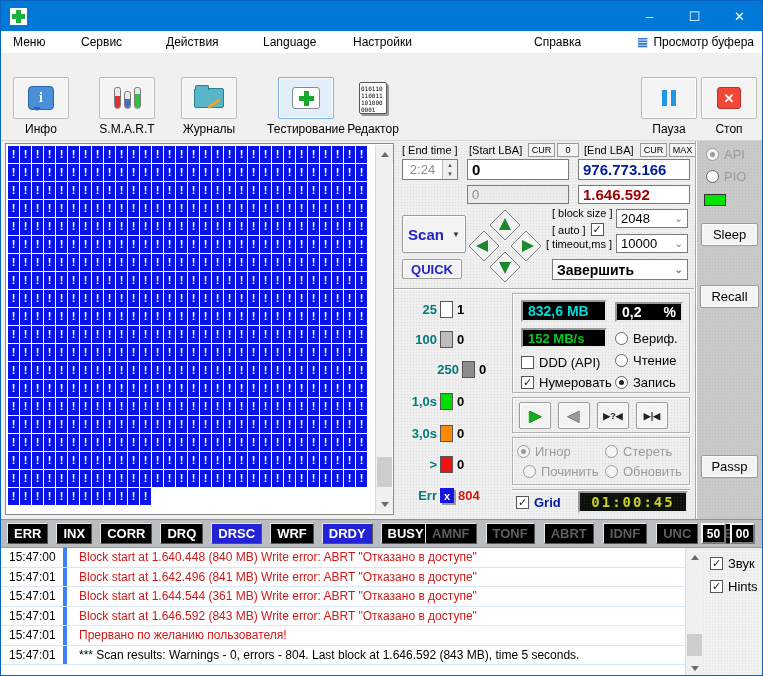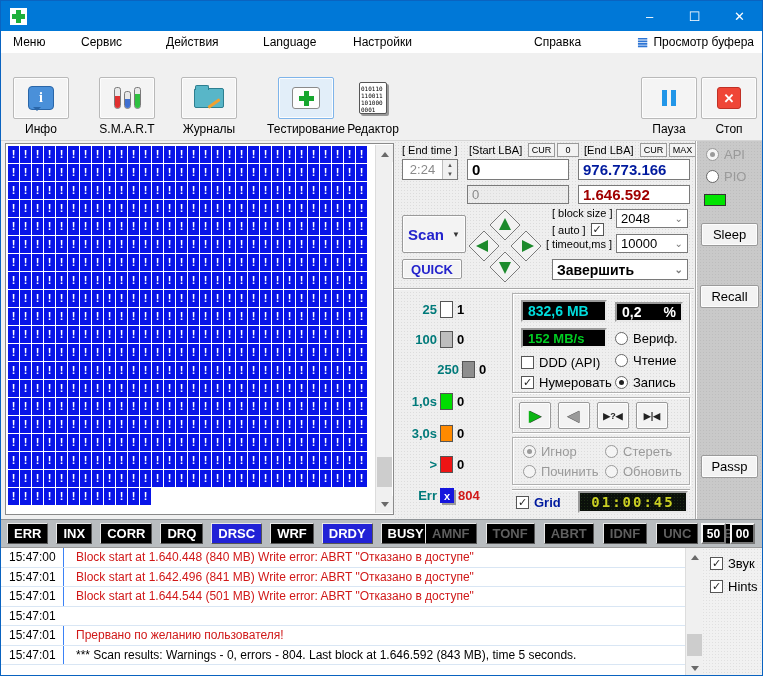--- a/index.html
+++ b/index.html
@@ -150,21 +150,21 @@
   .badges-right { position:absolute; left:424px; top:3px; display:flex; gap:9px; }
   .reg { position:absolute; top:3px; width:25px; height:21px; background:#000; color:#fff;
     font-weight:bold; font-size:12px; display:flex; align-items:center; justify-content:center;
     border:2px solid; border-color:#f5f5f5 #777 #777 #f5f5f5; }
   
   .logarea { position:absolute; left:0; top:546px; width:100%; height:129px; background:#fff;
     border-top:1px solid #999; }
   .log-list { position:absolute; left:0; top:0; width:684px; }
   .log-row { display:flex; height:19.5px; align-items:center; border-bottom:1px solid #d9e6f4; }
   .log-time { width:62px; flex:none; text-align:left; padding-left:8px; font-size:12px; color:#000; }
-  .log-msg { flex:1; font-size:12px; color:#000; padding-left:12px; border-left:1px solid #3b82f6;
+  .log-msg { flex:1; font-size:12px; color:#000; padding-left:12px; border-left:4px solid #3b82f6;
     height:100%; display:flex; align-items:center; white-space:nowrap; overflow:hidden;text-align:center; }
   .log-row.err .log-msg { color:#d01818; }
   .log-scroll { position:absolute; left:684px; top:0; width:17px; height:129px; background:#f0f0f0; border-left:1px solid #ddd; }
   .log-opts { position:absolute; left:701px; top:0; width:62px; height:129px; background:#f1f1f1;
     background-image:radial-gradient(#e0e0e0 18%, transparent 20%); background-size:3px 3px; }
   
   .diamond { position:absolute; }
 </style>
 </head>
 <body>
@@ -998,21 +998,21 @@
         </div>
         <div class="pb-btn btn3d" style="left:84px;">
           <span style="color:#222; font-size:9px; font-weight:bold;">▶?◀</span>
         </div>
         <div class="pb-btn btn3d" style="left:123px;">
           <span style="color:#222; font-size:9px; font-weight:bold;">▶|◀</span>
         </div>
       </div>
 
       <div class="group" style="left:118px; top:296px; width:178px; height:48px;">
-        <div class="ctl-row disabled-txt" style="left:10px; top:6px;">
+        <div class="ctl-row disabled-txt" style="left:4px; top:6px;">
           <span class="rdo dis sel"></span>
           <span>Игнор</span>
         </div>
         <div class="ctl-row disabled-txt" style="left:92px; top:6px;">
           <span class="rdo dis"></span>
           <span>Стереть</span>
         </div>
         <div class="ctl-row disabled-txt" style="left:10px; top:26px;">
           <span class="rdo dis"></span>
           <span>Починить</span>
@@ -1076,24 +1076,25 @@
         <div class="log-row err">
           <div class="log-time">15:47:00</div>
           <div class="log-msg">Block start at 1.640.448 (840 MB) Write error: ABRT "Отказано в доступе"</div>
         </div>
         <div class="log-row err">
           <div class="log-time">15:47:01</div>
           <div class="log-msg">Block start at 1.642.496 (841 MB) Write error: ABRT "Отказано в доступе"</div>
         </div>
         <div class="log-row err">
           <div class="log-time">15:47:01</div>
-          <div class="log-msg">Block start at 1.644.544 (501 MB) Write error: ABRT "Отказано в доступе"</div>
+          <div class="log-msg">Block start at 1.644.544 (361 MB) Write error: ABRT "Отказано в доступе"</div>
         </div>
         <div class="log-row err">
           <div class="log-time">15:47:01</div>
+          <div class="log-msg">Block start at 1.646.592 (843 MB) Write error: ABRT "Отказано в доступе"</div>
         </div>
         <div class="log-row err">
           <div class="log-time">15:47:01</div>
           <div class="log-msg">Прервано по желанию пользователя!</div>
         </div>
         <div class="log-row">
           <div class="log-time">15:47:01</div>
           <div class="log-msg">*** Scan results: Warnings - 0, errors - 804. Last block at 1.646.592 (843 MB), time 5 seconds.</div>
         </div>
       </div>

